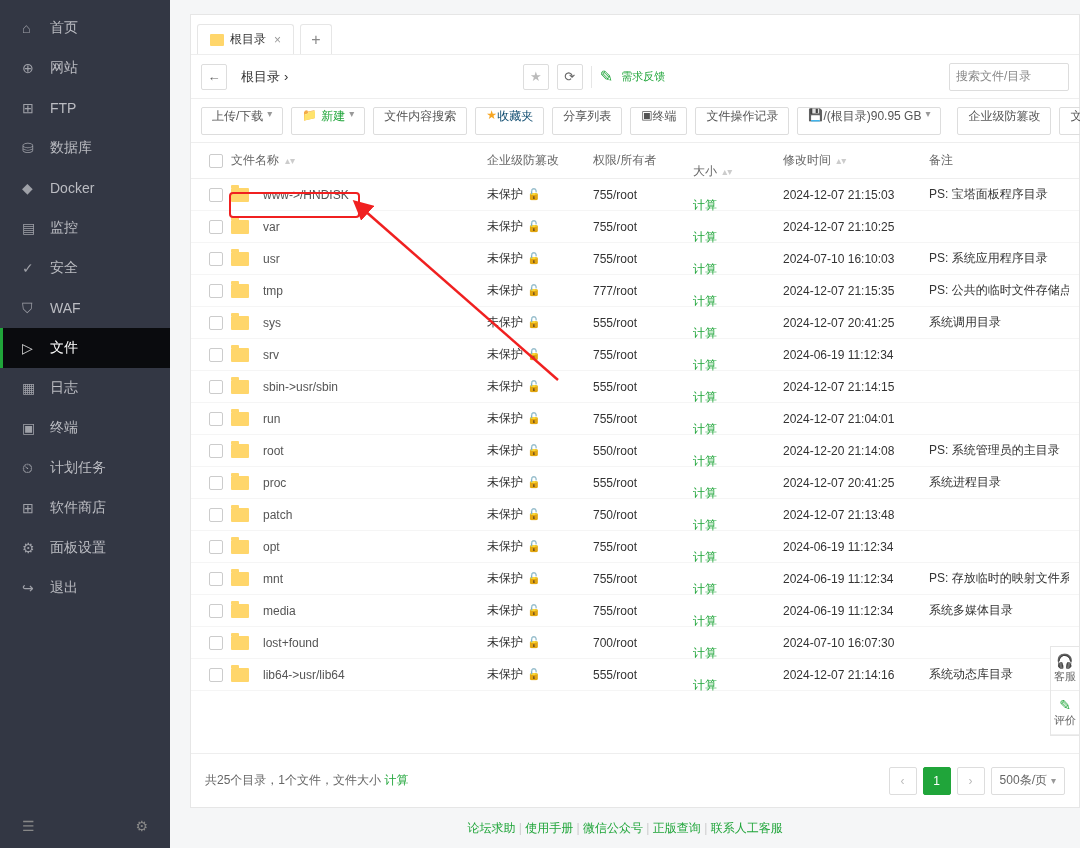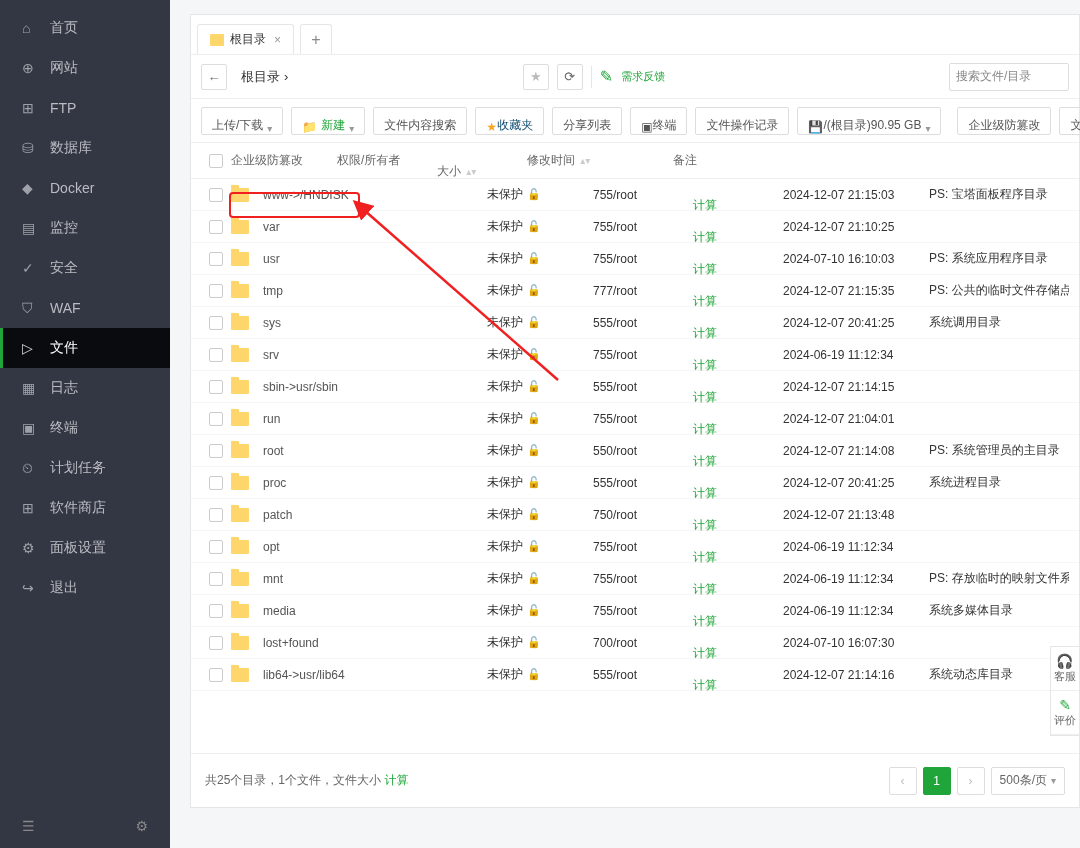--- a/index.html
+++ b/index.html
@@ -27,21 +27,21 @@
 .toolbar1 { height: 44px; display: flex; align-items: center; border-bottom: 1px solid #eee; padding: 0 10px; gap: 8px; }
 .nav-btn { width: 26px; height: 26px; border: 1px solid #ddd; border-radius: 2px; display: flex; align-items: center; justify-content: center; color: #666; cursor: pointer; font-size: 13px; }
 .breadcrumb { flex: 1; height: 28px; display: flex; align-items: center; font-size: 13px; padding: 0 6px; }
 .breadcrumb span { color: #333; }
 .bc-sep { color: #aaa; margin: 0 4px; }
 .sep { width: 1px; height: 22px; background: #e6e6e6; }
 .feedback { color: #20a53a; font-size: 11px; cursor: pointer; }
 .search-box { width: 120px; height: 28px; border: 1px solid #ddd; border-radius: 2px; padding: 0 6px; font-size: 12px; color: #888; display: flex; align-items: center; }
 
 .toolbar2 { height: 44px; display: flex; align-items: center; border-bottom: 1px solid #eee; padding: 0 10px; gap: 8px; font-size: 12px; }
-.btn { height: 28px; border: 1px solid #ddd; border-radius: 2px; padding: 0 10px; display: flex; align-items: flex-end; color: #555; cursor: pointer; white-space: nowrap; }
+.btn { height: 28px; border: 1px solid #ddd; border-radius: 2px; padding: 0 10px; display: flex; align-items: flex-start; color: #555; cursor: pointer; white-space: nowrap; }
 .btn .caret { margin-left: 4px; font-size: 10px; color: #999; }
 .btn.green { color: #20a53a; }
 .btn.star { color: #f7a623; }
 
 .table-head { height: 36px; display: flex; align-items: center; font-size: 12px; color: #666; border-bottom: 1px solid #eee; padding: 0 10px; }
 .col-cb { width: 30px; display: flex; justify-content: center; }
 .cb { width: 14px; height: 14px; border: 1px solid #ccc; border-radius: 2px; }
 .col-name { flex: 1; display: flex; align-items: center; gap: 4px; }
 .col-def { width: 106px; }
 .col-perm { width: 100px; }
@@ -204,20 +204,24 @@
         </div>
       <div class="btn">
           <span>文件同步</span>
         </div>
     </div>
 
     <div class="table-head">
       <div class="col-cb">
           <div class="cb"></div>
         </div>
+      <div class="col-name">
+          <span>文件名称</span>
+          <span class="sort">▴▾</span>
+        </div>
       <div class="col-def"><span>企业级防篡改</span></div>
       <div class="col-perm"><span>权限/所有者</span></div>
       <div class="col-size"><span>大小</span> <span class="sort">▴▾</span></div>
       <div class="col-time"><span>修改时间</span> <span class="sort">▴▾</span></div>
       <div class="col-note"><span>备注</span></div>
     </div>
 
     <div class="rows" id="rows">
         <div class="row">
     <div class="col-cb">
@@ -335,21 +339,21 @@
     <div class="col-cb">
             <div class="cb"></div>
           </div>
     <div class="col-name">
             <span class="folder-icon"></span>
             <span class="name-text">root</span>
           </div>
     <div class="col-def">未保护<span class="lock">🔓</span></div>
     <div class="col-perm">550/root</div>
     <div class="col-size"><span class="calc">计算</span></div>
-    <div class="col-time">2024-12-07 21:14:08</div>
+    <div class="col-time">2024-12-20 21:14:08</div>
     <div class="col-note" style="white-space:nowrap;overflow:hidden">PS: 系统管理员的主目录</div>
         </div>
         <div class="row">
     <div class="col-cb">
             <div class="cb"></div>
           </div>
     <div class="col-name">
             <span class="folder-icon"></span>
             <span class="name-text">proc</span>
           </div>
@@ -459,20 +463,21 @@
     </div>
   </div>
 </div>
 
 <div class="side-widget">
   <div><span class="g">🎧</span><br><span>客服</span></div>
   <div><span class="g">✎</span><br><span>评价</span></div>
 </div>
 
 <div class="footer">
+  <span id="footer-links"><a href="#">论坛求助</a> <span class="sep2">|</span> <a href="#">使用手册</a> <span class="sep2">|</span> <a href="#">微信公众号</a> <span class="sep2">|</span> <a href="#">正版查询</a> <span class="sep2">|</span> <a href="#">联系人工客服</a></span>
 </div>
 
 <div class="highlight-box" style="left:229px; top:192px; width:131px; height:26px;"></div>
 <svg class="arrow-svg" style="left:340px; top:198px; width:230px; height:190px;" viewBox="0 0 230 190">
   <defs>
       <marker id="ah" markerWidth="8" markerHeight="8" refX="2" refY="4" orient="auto">
         <path d="M0,0 L8,4 L0,8 Z" fill="#f02020"></path>
       </marker>
     </defs>
   <line x1="218" y1="182" x2="24" y2="12" stroke="#f02020" stroke-width="2.5" marker-end="url(#ah)"></line>

